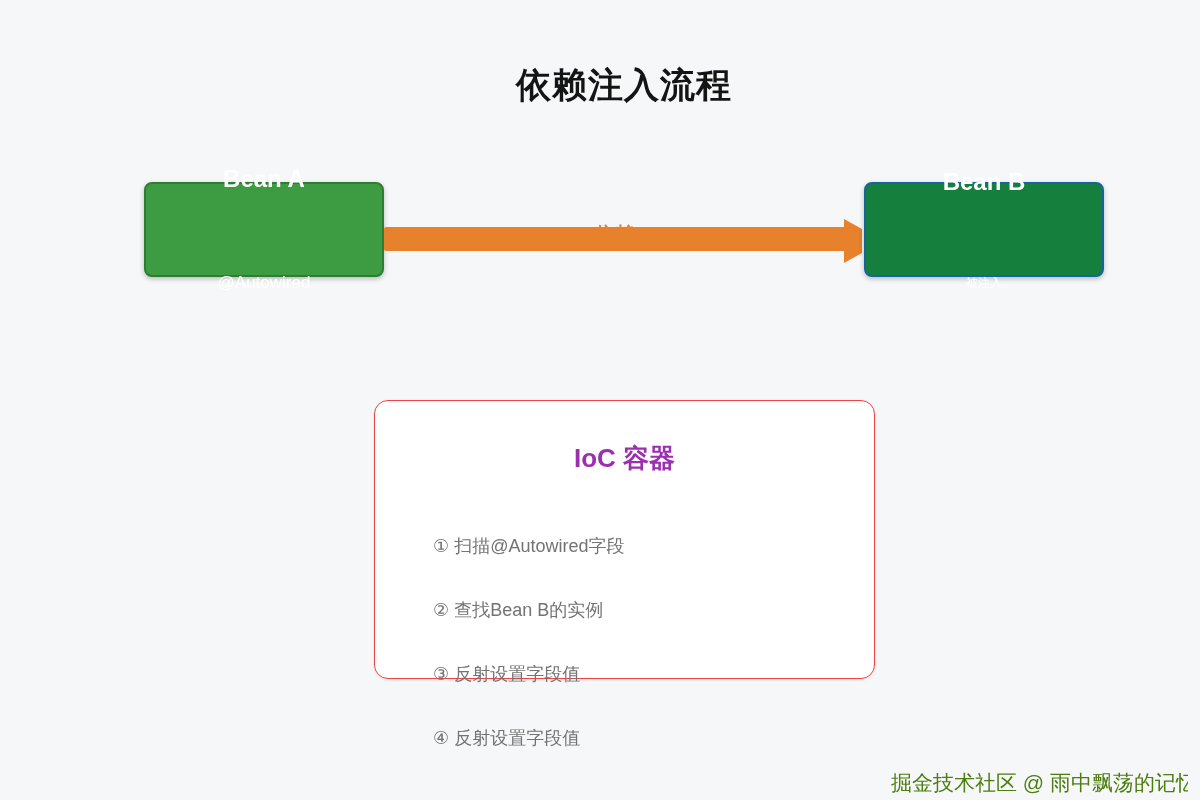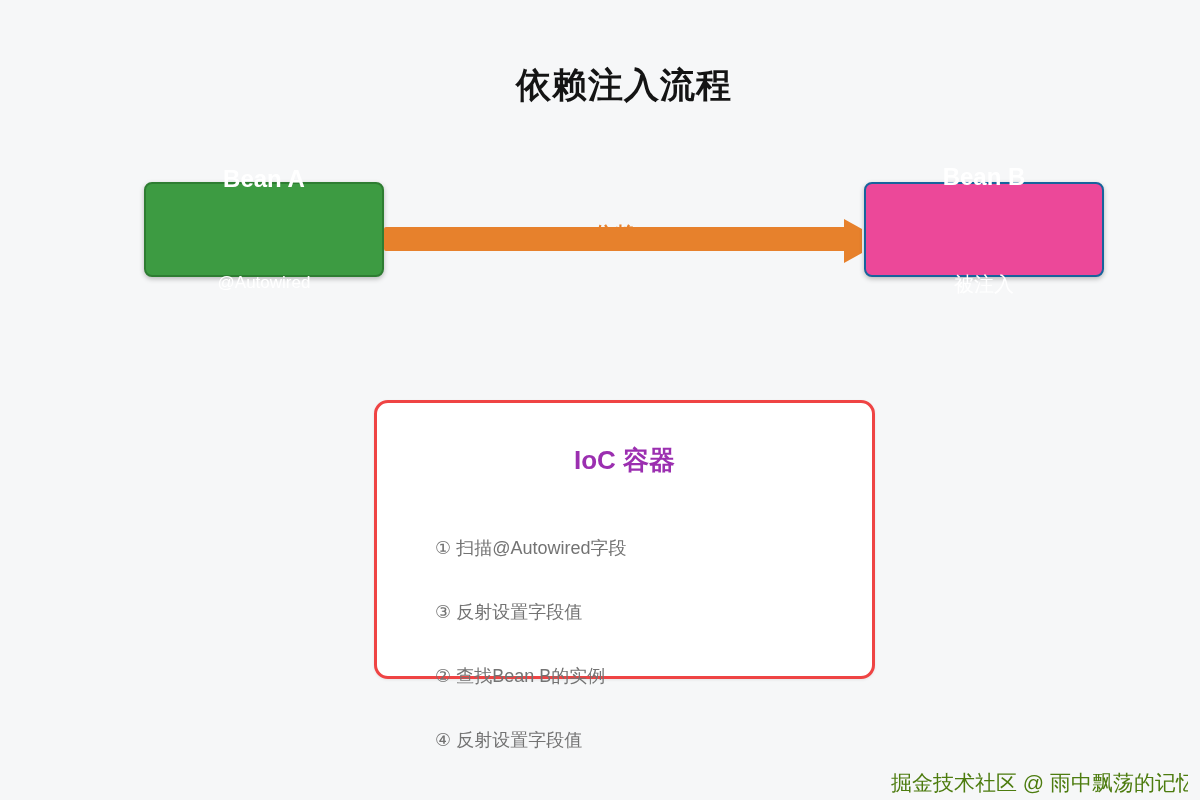--- a/index.html
+++ b/index.html
@@ -43,34 +43,34 @@
     justify-content: center;
     gap: 18px;
   }
   .bean-a {
     left: 120px;
     background: #3d9b42;
     border: 2px solid #2e7d32;
   }
   .bean-b {
     left: 840px;
-    background: #ec4899;
+    background: #15803d;
     border: 2px solid #17639c;
   }
   .bean-label {
     font-size: 24px;
     font-weight: bold;
     line-height: 1.1;
   }
   .bean-sub {
     font-size: 17px;
     line-height: 1.1;
     margin-top: 40px;
   }
-  .bean-b .bean-sub { font-size: 20px; }
+  .bean-b .bean-sub { font-size: 12px; }
 
   
   .arrow-line {
     position: absolute;
     left: 360px;
     top: 203px;
     width: 462px;
     height: 4px;
     background: #e7812c;
     border-radius: 2px;
@@ -97,21 +97,21 @@
   }
 
   
   .ioc-box {
     position: absolute;
     left: 350px;
     top: 376px;
     width: 501px;
     height: 279px;
     background: #ffffff;
-    border: 3px solid #ef4444;
+    border: 1px solid #ef4444;
     border-radius: 14px;
     box-shadow: 0 1px 3px rgba(0,0,0,0.08);
   }
   .ioc-title {
     margin-top: 16px;
     text-align: center;
     font-size: 26px;
     font-weight: bold;
     color: #9b2fb0;
   }
@@ -153,21 +153,21 @@
 
   <div class="bean bean-b">
     <div class="bean-label">Bean B</div>
     <div class="bean-sub">被注入</div>
   </div>
 
   <div class="ioc-box">
     <div class="ioc-title">IoC 容器</div>
     <ul class="ioc-steps">
       <li class="ioc-step">① 扫描@Autowired字段</li>
+      <li class="ioc-step">② 查找Bean B的实例</li>
       <li class="ioc-step">③ 反射设置字段值</li>
-      <li class="ioc-step">② 查找Bean B的实例</li>
       <li class="ioc-step">④ 反射设置字段值</li>
     </ul>
   </div>
 
   <div class="watermark">掘金技术社区 @ 雨中飘荡的记忆</div>
 
 </div>
 
 </body></html>

